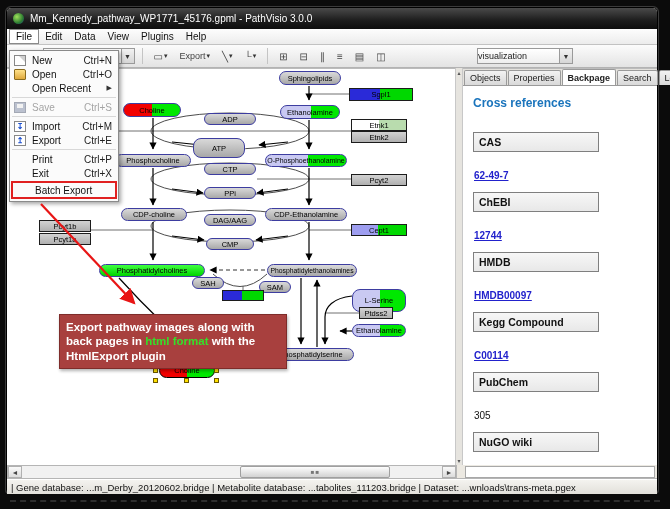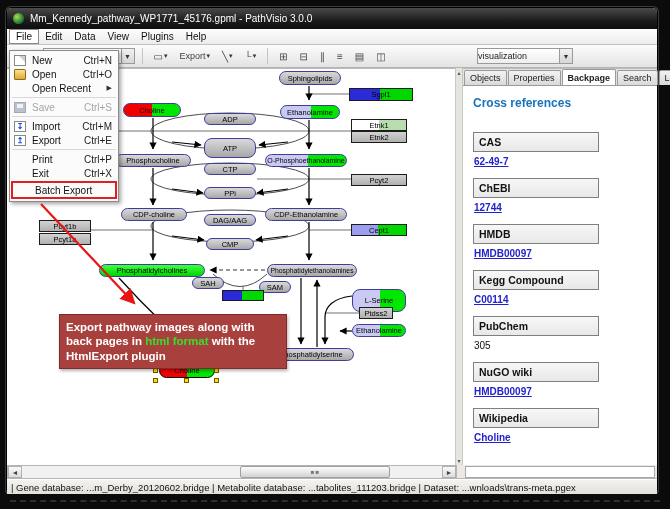--- a/index.html
+++ b/index.html
@@ -33,21 +33,21 @@
   .diagram { position:absolute; left:0; top:-12px; width:450px; height:410px; }
   .vscroll { width:8px; background:#e6e4df; border-left:1px solid #c8c8c8; border-right:1px solid #c8c8c8; display:flex; flex-direction:column; justify-content:space-between; align-items:center; font-size:6px; color:#555; padding:1px 0; }
   .sidebar { width:194px; background:#fff; display:flex; flex-direction:column; border-top:1px solid #bbb; }
 
   
   .tabs { display:flex; height:16px; background:#e4e2dd; font-size:9px; align-items:flex-end; padding-left:1px; }
   .tab { padding:2px 5px 2px; border:1px solid #9a9a9a; border-bottom:none; background:linear-gradient(#f2f2f2,#d9d9d9); margin-right:1px; border-radius:2px 2px 0 0; color:#222; }
   .tab.active { background:#fff; position:relative; padding-top:3px; font-weight:bold; }
   .sidebar-content { flex:1; border-top:1px solid #9a9a9a; padding:10px 8px 0 10px; overflow:hidden; }
   .xref-heading { color:#1a74bc; font-weight:bold; font-size:12px; margin-bottom:22px; }
-  .xref-box { width:126px; border:1px solid #7f7f7f; background:linear-gradient(#f7f7f7,#e8e8e8); font-weight:bold; font-size:10.5px; color:#111; padding:3px 5px; margin-bottom:4px; }
+  .xref-box { width:126px; border:1px solid #7f7f7f; background:linear-gradient(#f7f7f7,#e8e8e8); font-weight:bold; font-size:10.5px; color:#111; padding:3px 5px; margin-bottom:18px; }
   .xref-link { display:block; color:#2222cc; font-weight:bold; font-size:10px; text-decoration:underline; margin:0 0 11px 1px; }
   .xref-plain { display:block; color:#111; font-size:10px; margin:0 0 11px 1px; }
 
   
   .bottomrow { height:14px; display:flex; background:#ece9e2; }
   .hscroll { width:450px; display:flex; border:1px solid #b5b5b5; background:#f1f1f1; }
   .hs-arrow { width:14px; background:linear-gradient(#fafafa,#dcdcdc); border:1px solid #b0b0b0; font-size:7px; color:#444; display:flex; align-items:center; justify-content:center; }
   .hs-track { flex:1; position:relative; }
   .hs-thumb { position:absolute; left:52%; width:150px; top:0; bottom:0; background:linear-gradient(#fdfdfd,#d2d2d2); border:1px solid #9f9f9f; border-radius:2px; display:flex; align-items:center; justify-content:center; font-size:6px; color:#777; letter-spacing:1px; }
   .bottom-field { flex:1; margin:1px 2px 1px 8px; background:#fff; border:1px solid #a8a8a8; }
@@ -207,21 +207,21 @@
           </g>
 
           <path d="M258,213 H203" stroke="#333" stroke-width="1.2" stroke-dasharray="4 3" fill="none" marker-end="url(#ah)"></path>
         </svg>
 
         <div class="pill" style="left:272px;top:14px;width:62px;height:14px">Sphingolipids</div>
         <div class="gene g-bluegreen" style="left:342px;top:31px;width:64px;height:13px">Sgpl1</div>
         <div class="pill c-redgreen" style="left:116px;top:46px;width:58px;height:14px">Choline</div>
         <div class="pill c-lavgreen" style="left:273px;top:48px;width:60px;height:14px">Ethanolamine</div>
         <div class="pill" style="left:197px;top:56px;width:52px;height:12px">ADP</div>
-        <div class="pill" style="left:197px;top:81px;width:52px;height:20px">ATP</div>
+        <div class="pill" style="left:186px;top:81px;width:52px;height:20px">ATP</div>
         <div class="gene g-whitegreen" style="left:344px;top:62px;width:56px;height:12px">Etnk1</div>
         <div class="gene" style="left:344px;top:74px;width:56px;height:12px">Etnk2</div>
         <div class="pill" style="left:108px;top:97px;width:76px;height:13px">Phosphocholine</div>
         <div class="pill c-lavgreen" style="left:258px;top:97px;width:82px;height:13px;font-size:7px">O-Phosphoethanolamine</div>
         <div class="pill" style="left:197px;top:106px;width:52px;height:12px">CTP</div>
         <div class="pill" style="left:197px;top:130px;width:52px;height:12px">PPi</div>
         <div class="gene" style="left:344px;top:117px;width:56px;height:12px">Pcyt2</div>
         <div class="pill" style="left:114px;top:151px;width:66px;height:13px">CDP-choline</div>
         <div class="pill" style="left:258px;top:151px;width:82px;height:13px">CDP-Ethanolamine</div>
         <div class="pill" style="left:197px;top:157px;width:52px;height:12px">DAG/AAG</div>

